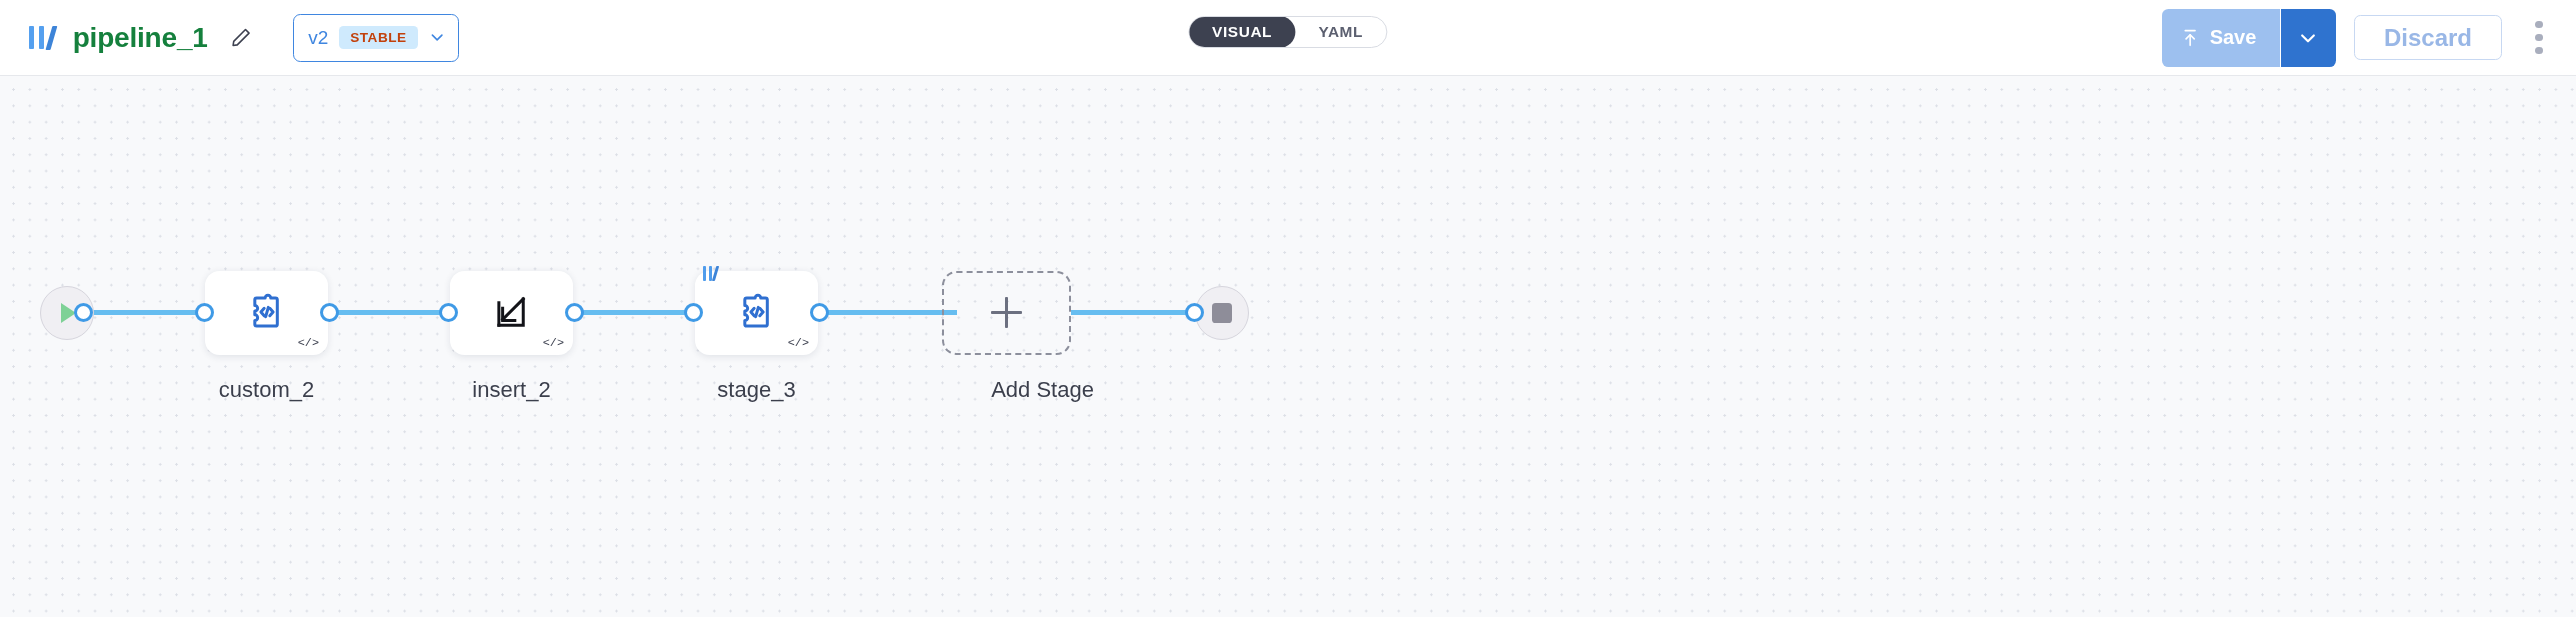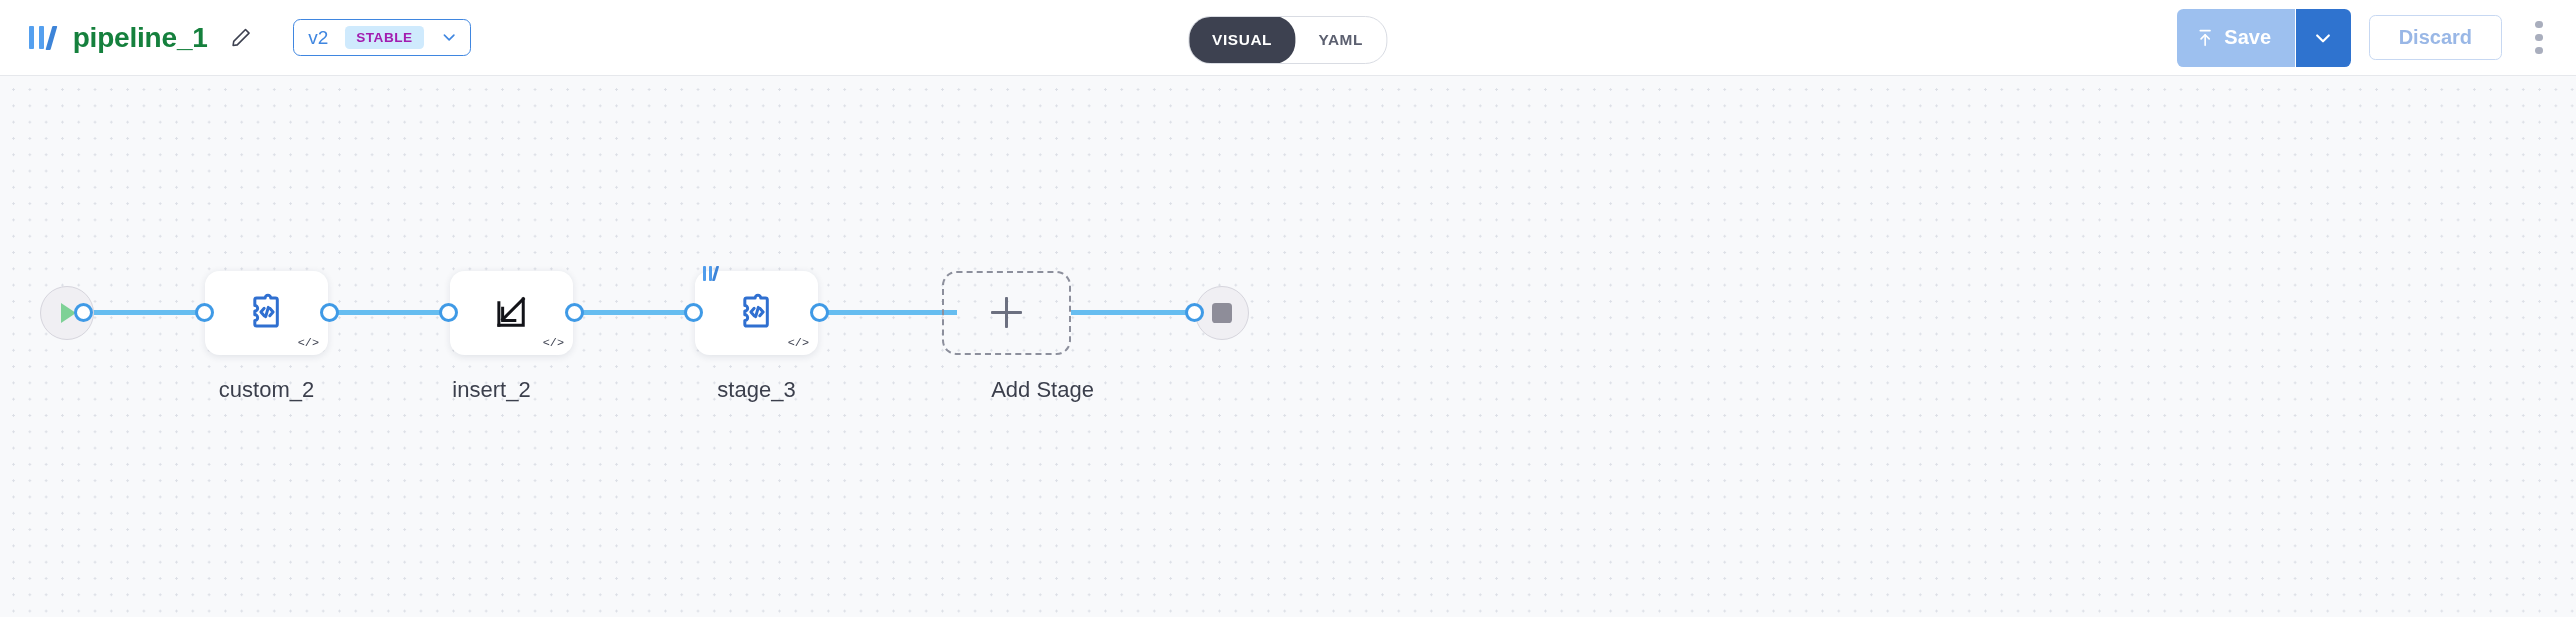--- a/index.html
+++ b/index.html
@@ -66,55 +66,55 @@
     display: flex;
     align-items: center;
     justify-content: center;
     cursor: pointer;
     flex: none;
   }
 
   
   .version-select {
     margin-left: 36px;
-    height: 37px;
+    height: 48px;
     border: 1.4px solid #3f86e0;
     border-radius: 7.3px;
     display: flex;
     align-items: center;
     padding: 0 12.7px 0 14.5px;
-    gap: 17px;
+    gap: 11px;
     cursor: pointer;
     background: #fff;
     flex: none;
   }
   .version-num {
     font-size: 19px;
     color: #3f86e0;
     font-weight: normal;
   }
   .version-badge {
     background: #cfeafd;
-    color: #a21caf;
+    color: #c2410c;
     font-size: 13.6px;
     font-weight: bold;
     letter-spacing: 0.5px;
     border-radius: 4.5px;
     padding: 4.5px 11px;
     line-height: 1;
   }
   .version-caret { width: 16.3px; height: 16.3px; display:block; }
 
   
   .view-toggle {
     position: absolute;
     left: 50%;
     transform: translateX(-50%);
     top: 16.3px;
-    height: 48px;
+    height: 32px;
     border: 1.4px solid #d9dce3;
     border-radius: 22px;
     display: flex;
     align-items: center;
     overflow: hidden;
     background: #ffffff;
   }
   .toggle-opt {
     height: 100%;
     display: flex;
@@ -174,21 +174,21 @@
     justify-content: center;
     cursor: pointer;
     border-left: 1.8px solid #ffffff;
   }
   .discard-btn {
     height: 45px;
     border: 1.4px solid #c7d8f2;
     border-radius: 6.4px;
     background: #ffffff;
     color: #99b7e6;
-    font-size: 20px;
+    font-size: 24px;
     font-weight: bold;
     padding: 0 29px;
     cursor: pointer;
     font-family: "Liberation Sans", sans-serif;
   }
   .kebab {
     width: 27px;
     height: 42px;
     display: flex;
     flex-direction: column;
@@ -453,21 +453,21 @@
         <svg width="45" height="45" viewBox="0 0 48 48" fill="none" stroke="#121318" stroke-width="3.2" stroke-linecap="square" stroke-linejoin="miter">
           <polyline points="36,10 36,38 10,38"></polyline>
           <polyline points="10,38 10,14"></polyline>
           <line x1="36" y1="10" x2="14" y2="32"></line>
           <polyline points="14,20 14,33 27,33"></polyline>
         </svg>
       </span>
       <span class="code-badge">&lt;/&gt;</span>
     </div>
     <div class="port" style="left:565px;"></div>
-    <div class="stage-label" style="left:430px; width:123px;">insert_2</div>
+    <div class="stage-label" style="left:450px; width:123px;">insert_2</div>
 
     <div class="port" style="left:684px;"></div>
     <div class="stage" style="left:695px;">
       <span class="logo-badge">
         <i class="b1"></i>
           <i class="b2"></i>
           <i class="b3"></i>
       </span>
       <span class="stage-icon">
         <svg width="45" height="45" viewBox="0 0 48 48" fill="none" stroke="#2f6fd0" stroke-width="3.2" stroke-linecap="round" stroke-linejoin="round">

